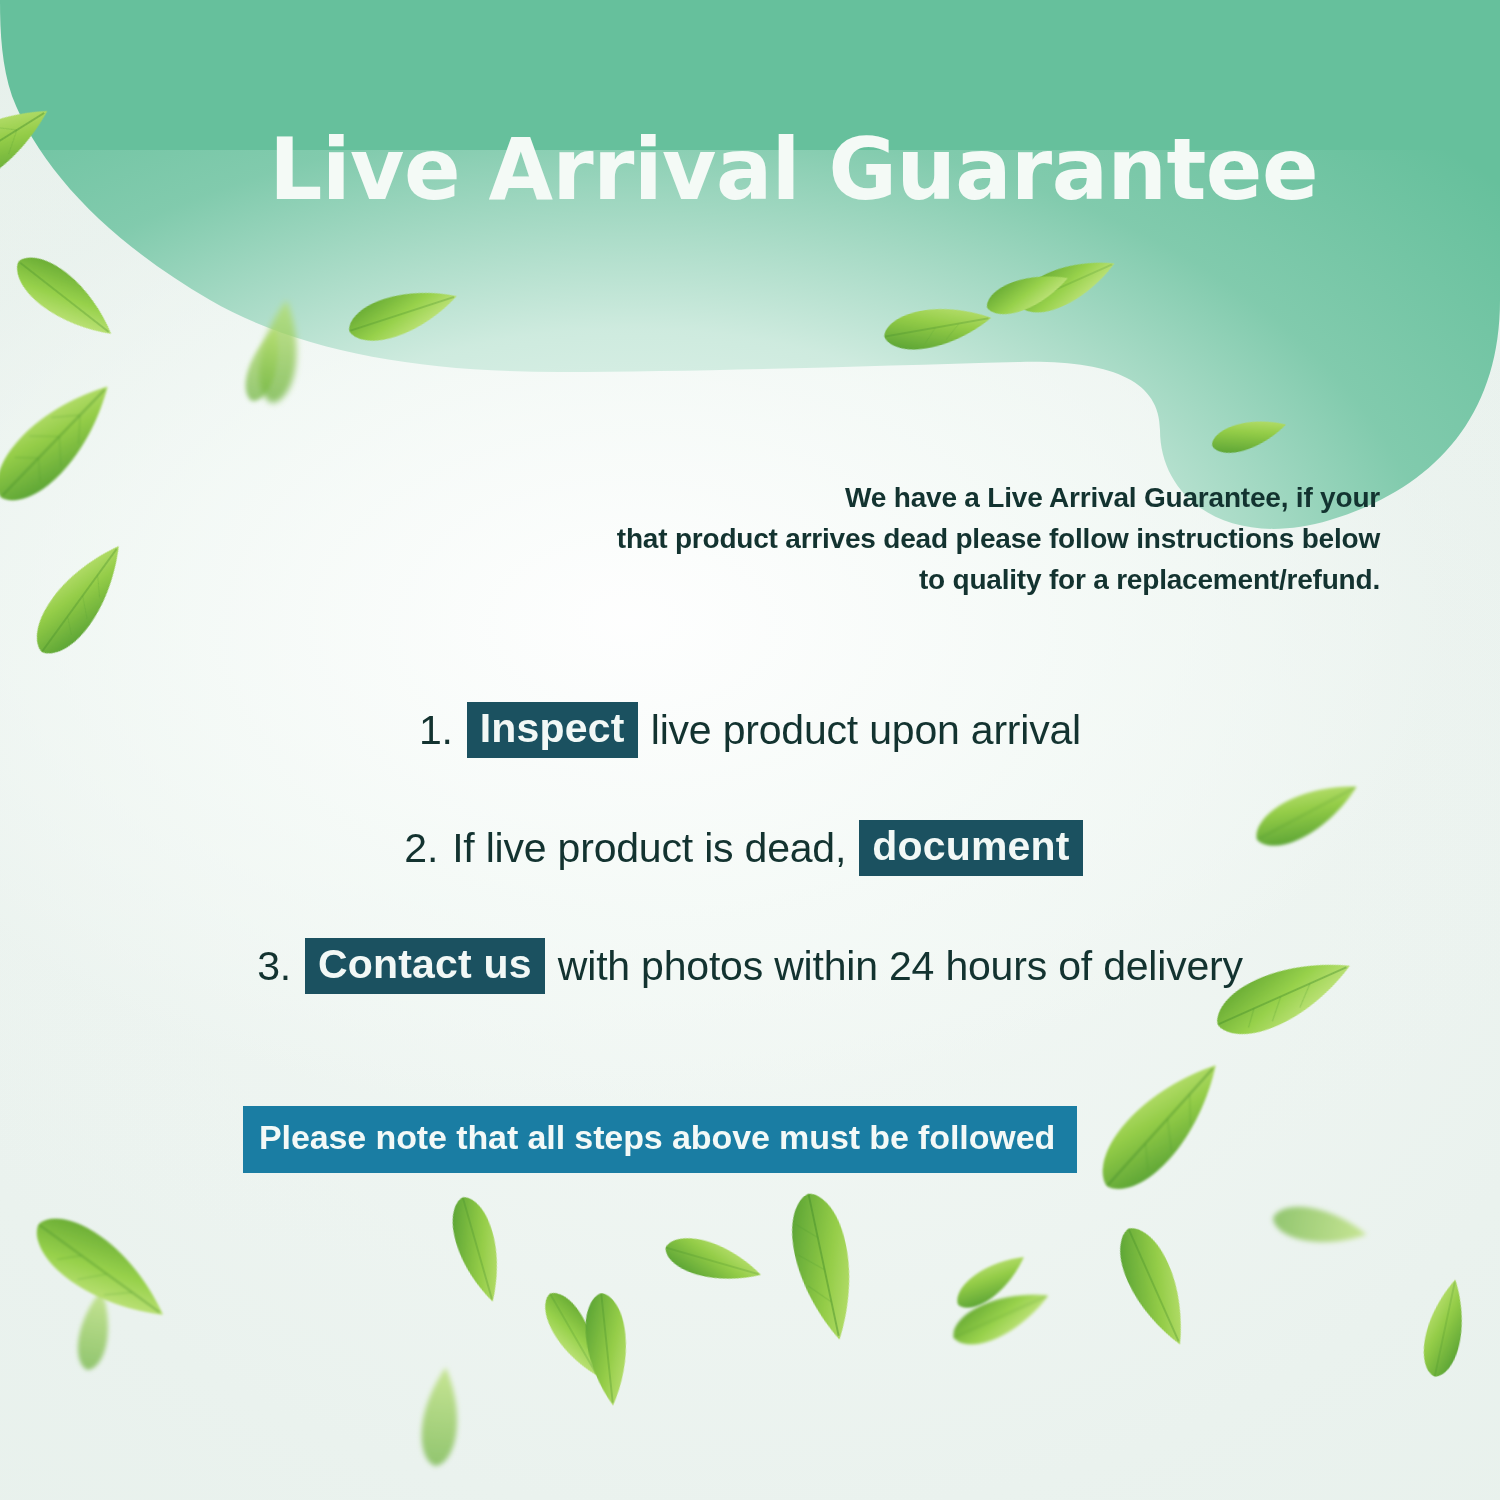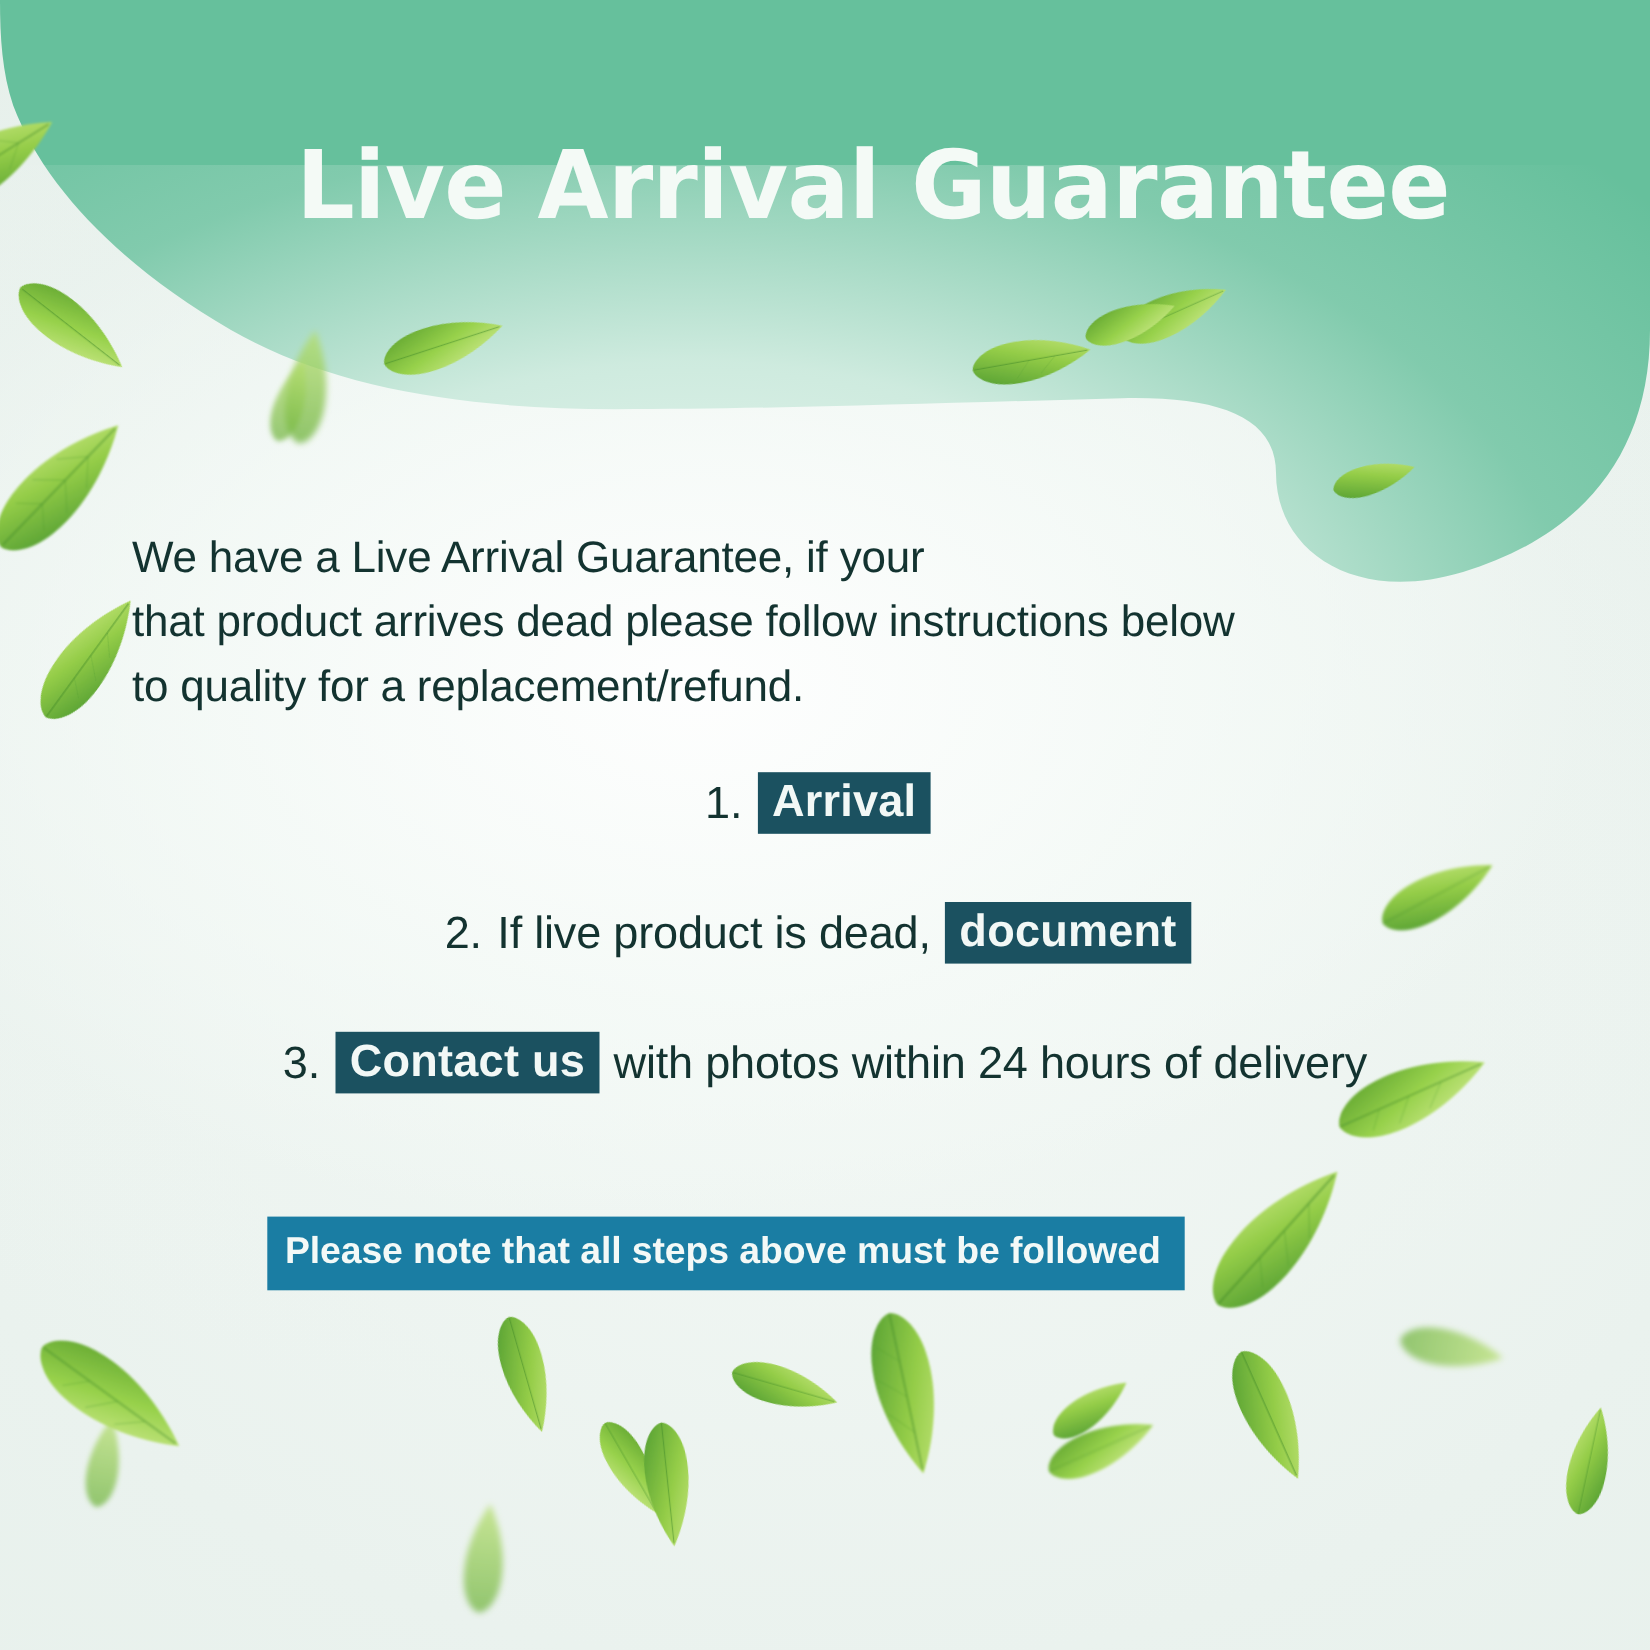--- a/index.html
+++ b/index.html
@@ -70,25 +70,25 @@
     font-family: "DejaVu Sans", "Liberation Sans", sans-serif;
     transform: scaleX(0.97);
   }
 
   
   .intro {
     position: absolute;
     left: 120px;
     top: 478px;
     width: 1260px;
-    text-align: left;
+    text-align: right;
     color: #133330;
-    font-size: 40px;
+    font-size: 28px;
     line-height: 1.46;
-    font-weight: 400;
+    font-weight: 700;
     letter-spacing: -0.2px;
   }
   .intro .line { display: block; white-space: nowrap; }
 
   
   .steps {
     position: absolute;
     left: 0;
     top: 702px;
     width: 1500px;
@@ -443,21 +443,22 @@
   <div class="intro">
     <span class="line">We have a Live Arrival Guarantee, if your</span>
     <span class="line">that product arrives dead please follow instructions below</span>
     <span class="line">to quality for a replacement/refund.</span>
   </div>
 
   <div class="steps">
 
     <div class="step step-1">
       <span class="step-num">1.</span>
-      <span class="hl">Arrival</span>
+      <span class="hl">Inspect</span>
+      <span class="after">live product upon arrival</span>
     </div>
 
     <div class="step step-2">
       <span class="step-num">2.</span>
       <span class="before" style="margin-right:13px">If live product is dead,</span>
       <span class="hl">document</span>
     </div>
 
     <div class="step step-3">
       <span class="step-num">3.</span>

